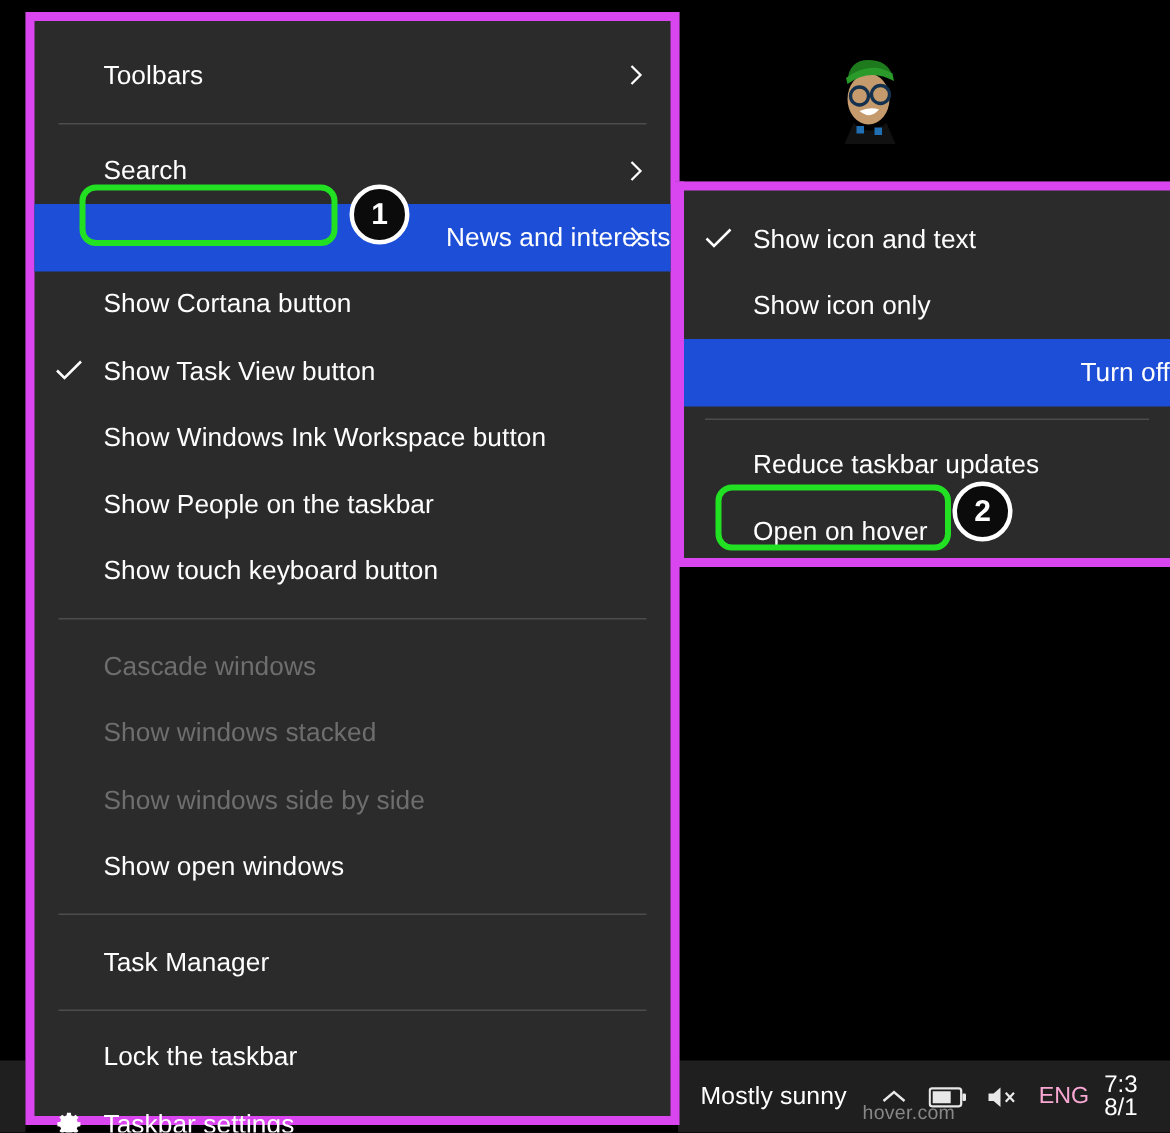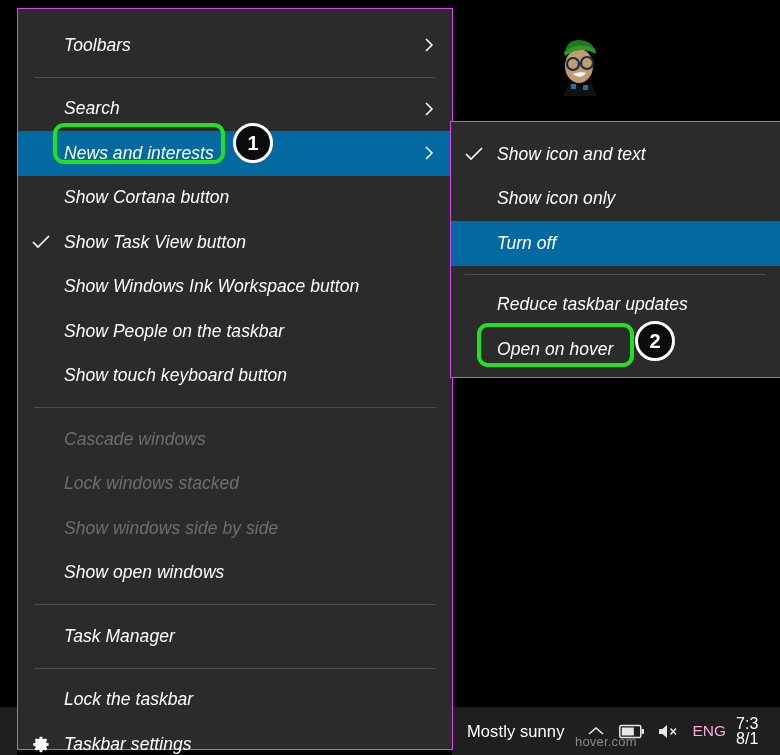--- a/index.html
+++ b/index.html
@@ -91,23 +91,22 @@
     font-size: 13px;
     letter-spacing: 0.2px;
     opacity: .95;
     pointer-events: none;
   }
 
   
   .ctx-menu {
     position: absolute;
     background: #2b2b2b;
-    border: 1px solid #d946ef;
+    border: 6px solid #d946ef;
     box-sizing: border-box;
-    font-style: italic;
   }
   #main-menu {
     left: 17px;
     top: 8px;
     width: 436px;
     height: 742px;
     padding-top: 14px;
   }
   #sub-menu {
     left: 450px;
@@ -136,21 +135,21 @@
   #main-menu .menu-item .glyph-slot { width: 46px; }
   #sub-menu .menu-item .glyph-slot { width: 46px; }
 
   .menu-label {
     color: #ffffff;
     font-size: 17.5px;
     letter-spacing: 0.05px;
     white-space: nowrap;
   }
   .menu-item.disabled .menu-label { color: #6e6e6e; }
-  .menu-item.highlight { background: #0369a1; }
+  .menu-item.highlight { background: #1d4ed8; justify-content: flex-end; }
 
   .chevron-right {
     position: absolute;
     right: 15px;
     top: 50%;
     transform: translateY(-50%);
     width: 16px;
     height: 16px;
     color: #ffffff;
   }
@@ -303,21 +302,21 @@
         <span class="glyph-slot"></span>
         <span class="menu-label">Show touch keyboard button</span>
       </div>
       <div class="separator"></div>
       <div class="menu-item disabled">
         <span class="glyph-slot"></span>
         <span class="menu-label">Cascade windows</span>
       </div>
       <div class="menu-item disabled">
         <span class="glyph-slot"></span>
-        <span class="menu-label">Lock windows stacked</span>
+        <span class="menu-label">Show windows stacked</span>
       </div>
       <div class="menu-item disabled">
         <span class="glyph-slot"></span>
         <span class="menu-label">Show windows side by side</span>
       </div>
       <div class="menu-item">
         <span class="glyph-slot"></span>
         <span class="menu-label">Show open windows</span>
       </div>
       <div class="separator"></div>

